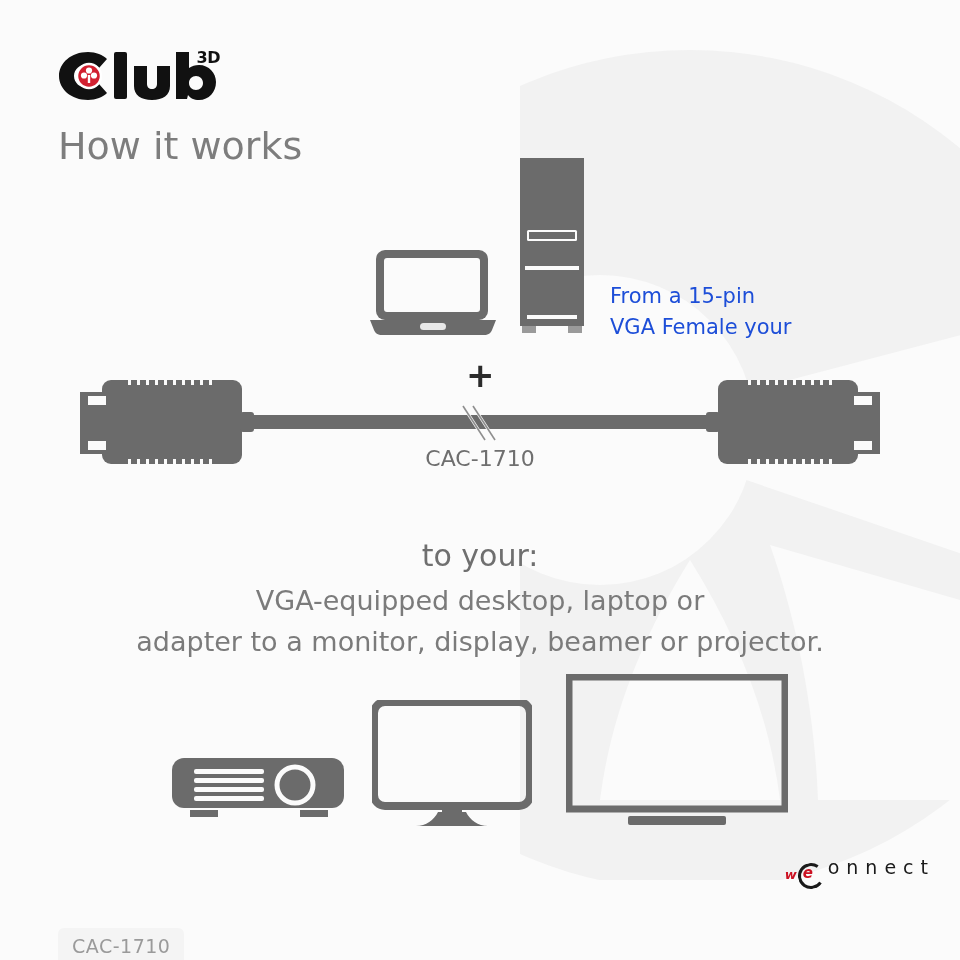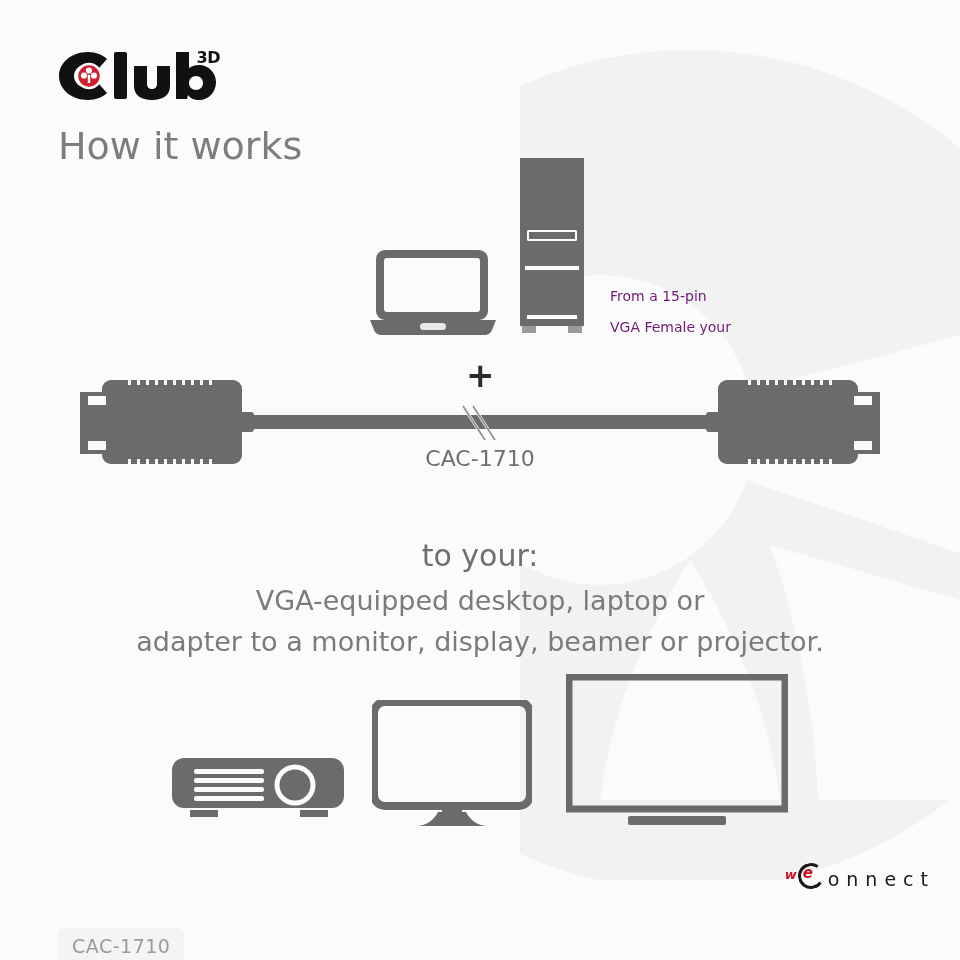--- a/index.html
+++ b/index.html
@@ -44,23 +44,23 @@
     font-weight: 400;
     color: #7d7d7d;
     letter-spacing: 0px;
     white-space: nowrap;
   }
 
   #port-note {
     position: absolute;
     left: 610px;
     top: 281px;
-    font-size: 14px;
+    font-size: 21px;
     line-height: 31px;
-    color: #701a75;
+    color: #1d4ed8;
     white-space: nowrap;
   }
 
   #plus {
     position: absolute;
     left: 466px;
     top: 358px;
     font-size: 34px;
     font-weight: 700;
     color: #2b2b2b;
@@ -134,21 +134,21 @@
     left: 5px; top: 1px;
     font-size: 15px;
     font-weight: 700;
     font-style: italic;
     color: #cc1122;
   }
   #wc-rest {
     font-size: 19px;
     color: #1a1a1a;
     letter-spacing: 7px;
-    margin-bottom: 1px;
+    margin-bottom: 13px;
     margin-left: 4px;
   }
 
   
   #sku-badge {
     position: absolute;
     left: 58px;
     top: 928px;
     padding: 7px 14px 9px 14px;
     background: #f4f4f4;

